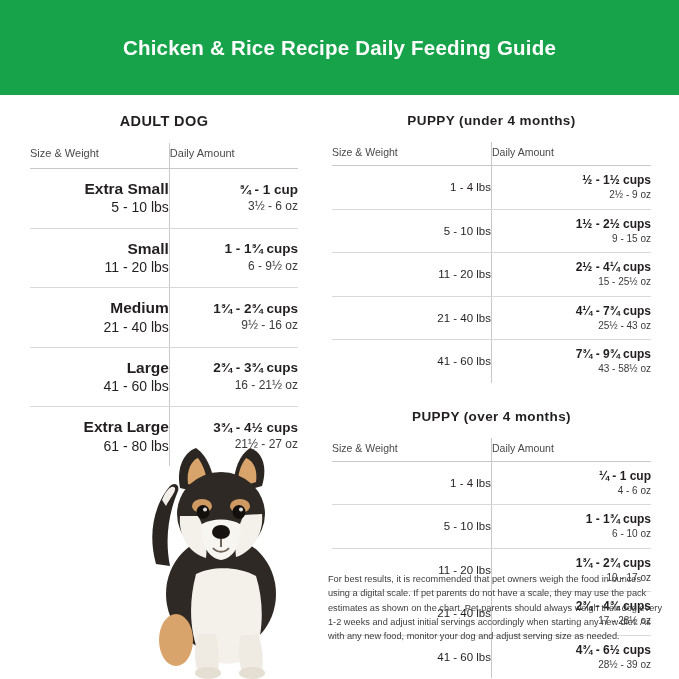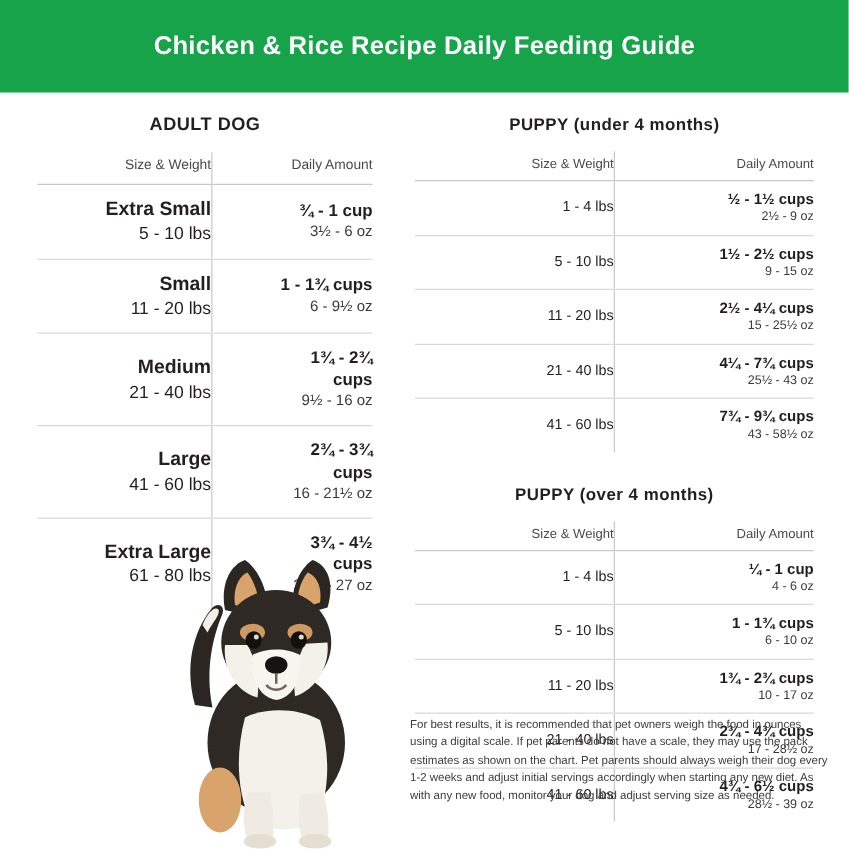--- a/index.html
+++ b/index.html
@@ -12,21 +12,21 @@
     background: #ffffff;
     font-family: "Liberation Sans", sans-serif;
     color: #231f20;
     overflow: hidden;
     position: relative;
   }
 
   
   .header {
     background: #17a34a;
-    height: 74px;
+    height: 95px;
     display: flex;
     align-items: center;
     justify-content: center;
   }
   .header-title {
     color: #ffffff;
     font-size: 20.5px;
     font-weight: bold;
     letter-spacing: 0.2px;
     text-align: center;
@@ -65,34 +65,33 @@
   
   table {
     border-collapse: collapse;
     width: 100%;
   }
   .tbl th {
     font-weight: normal;
     font-size: 11px;
     color: #4a4a4a;
     padding: 4px 0 9px 0;
-    text-align: right;
+    text-align: left;
     border-bottom: 1px solid #c9c9c9;
   }
   .tbl td {
     text-align: right;
     border-bottom: 1px solid #d9d9d9;
     vertical-align: middle;
   }
   .tbl tr:last-child td {
     border-bottom: none;
   }
   .tbl .vline {
     border-left: 1px solid #c9c9c9;
-    padding-left: 47px;
   }
 
   
   .adult td {
     padding: 10px 0 11px 0;
   }
   .adult .size-name {
     font-size: 15.5px;
     font-weight: bold;
     line-height: 1.25;

